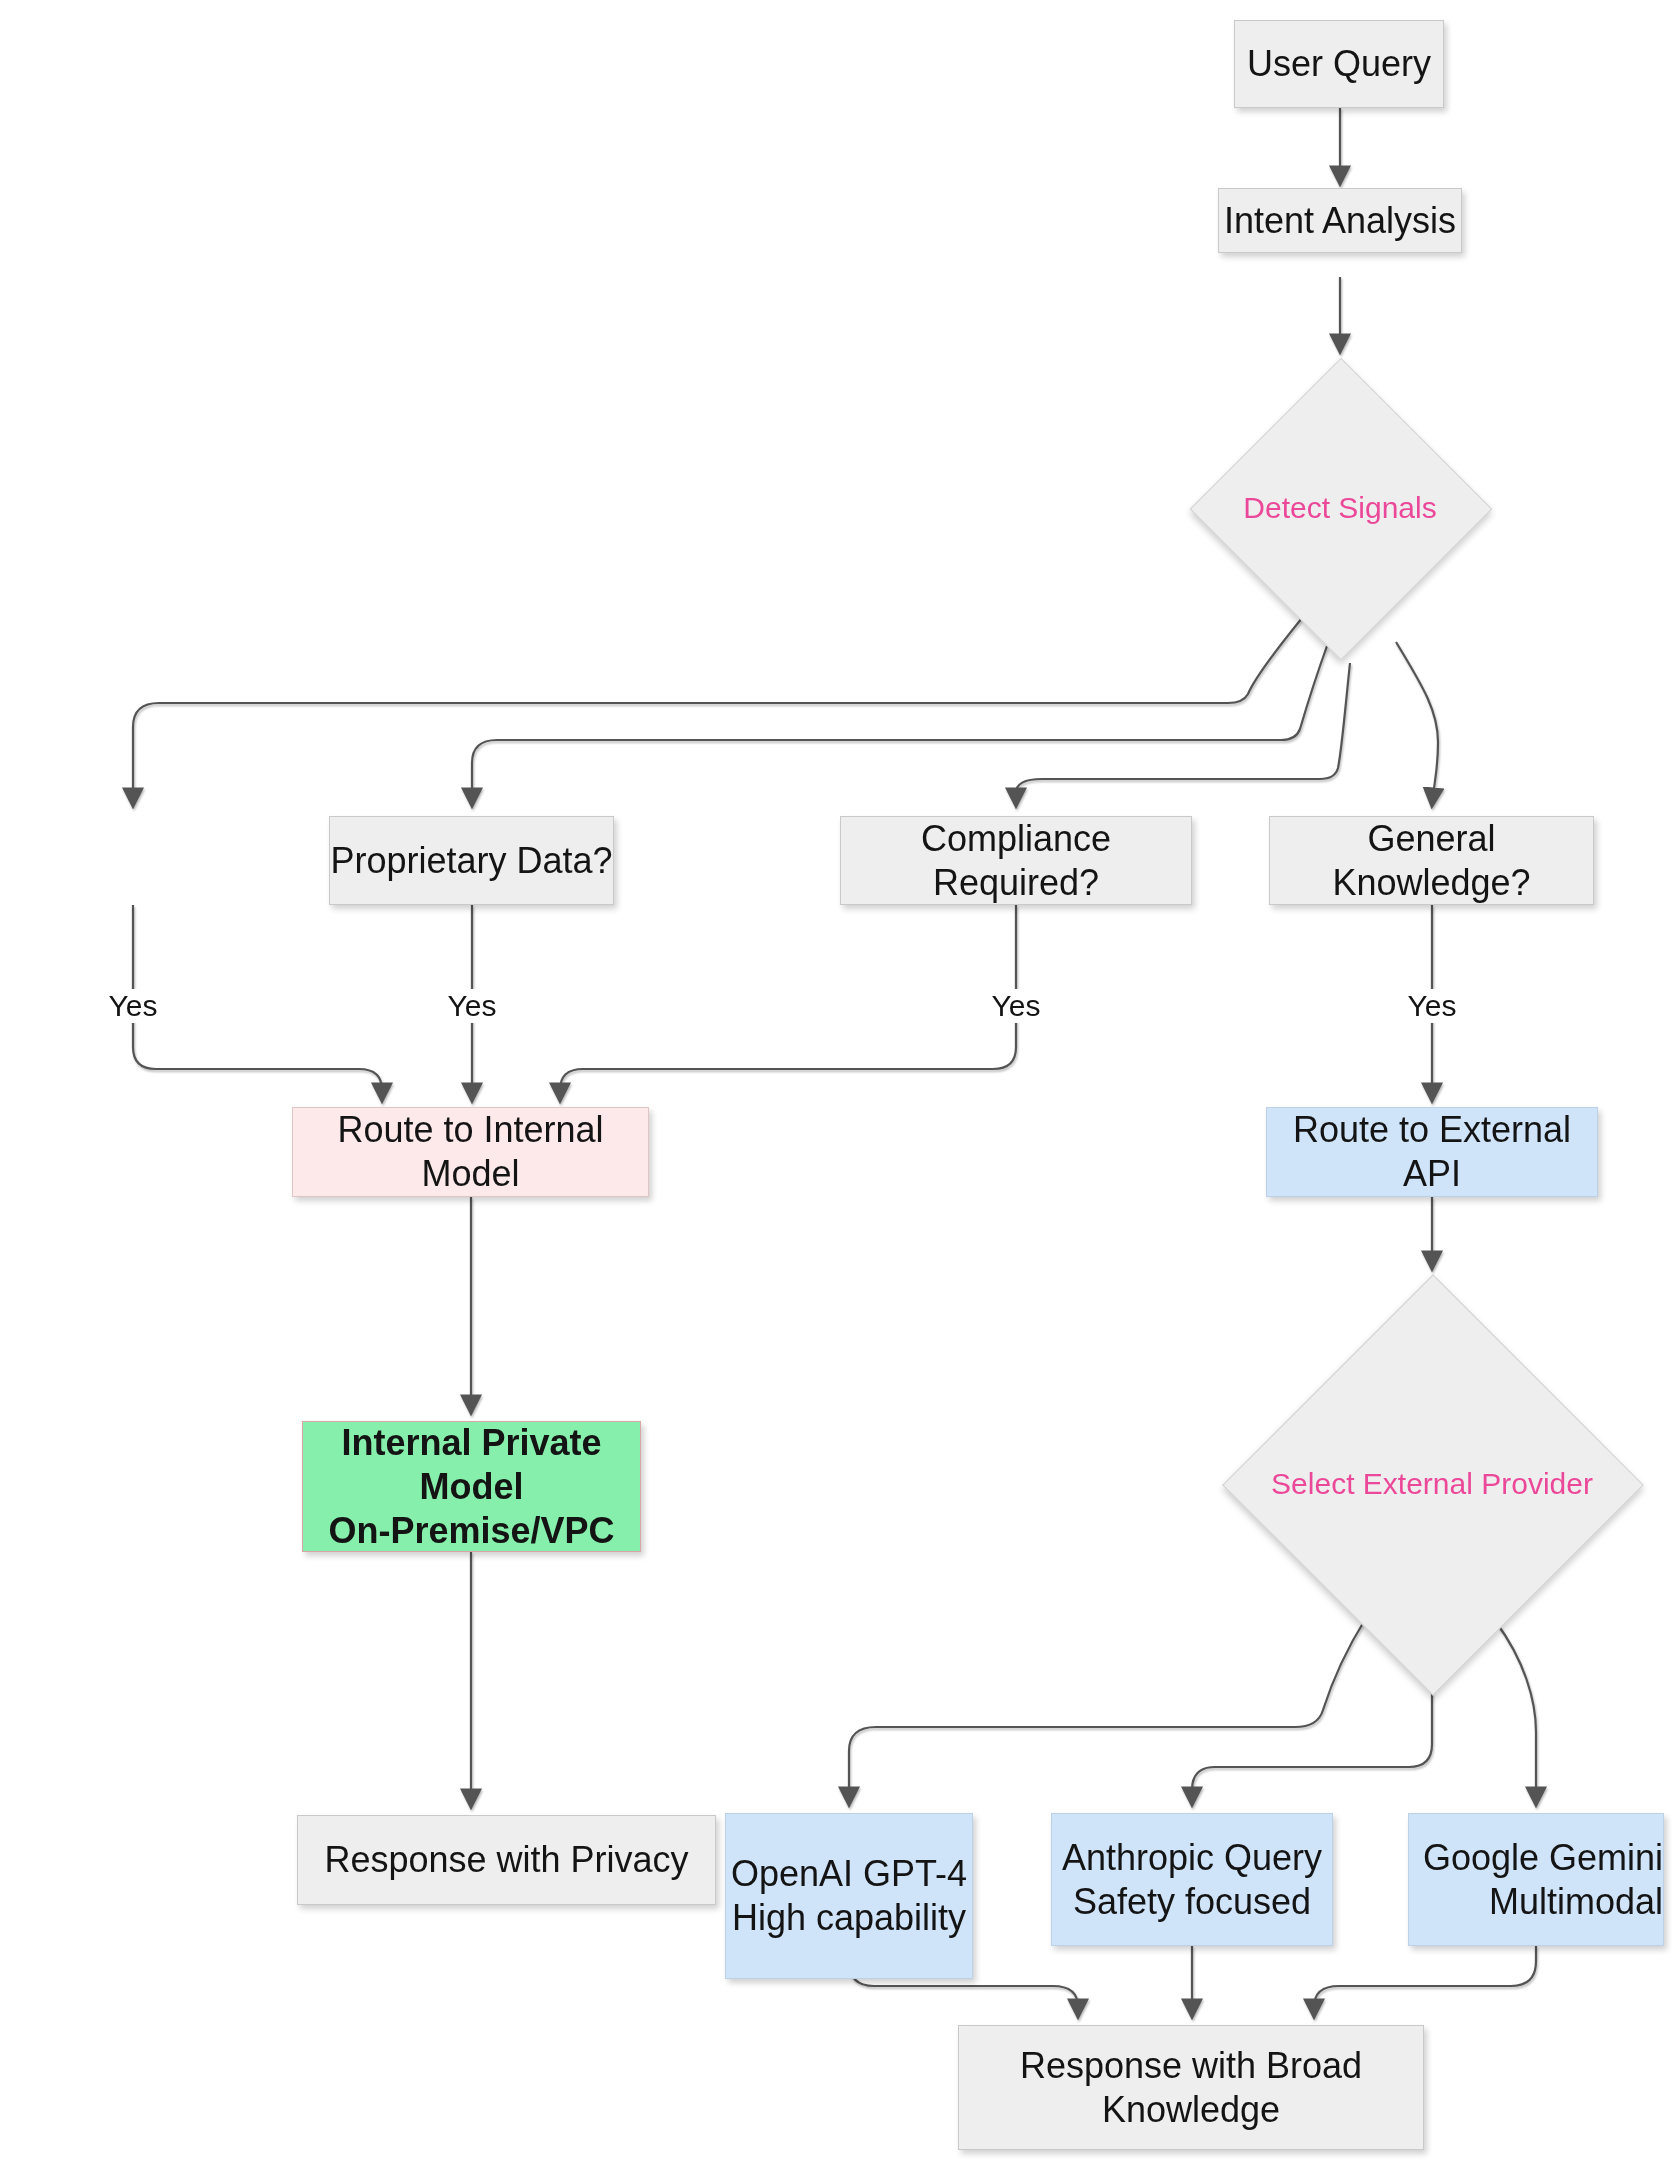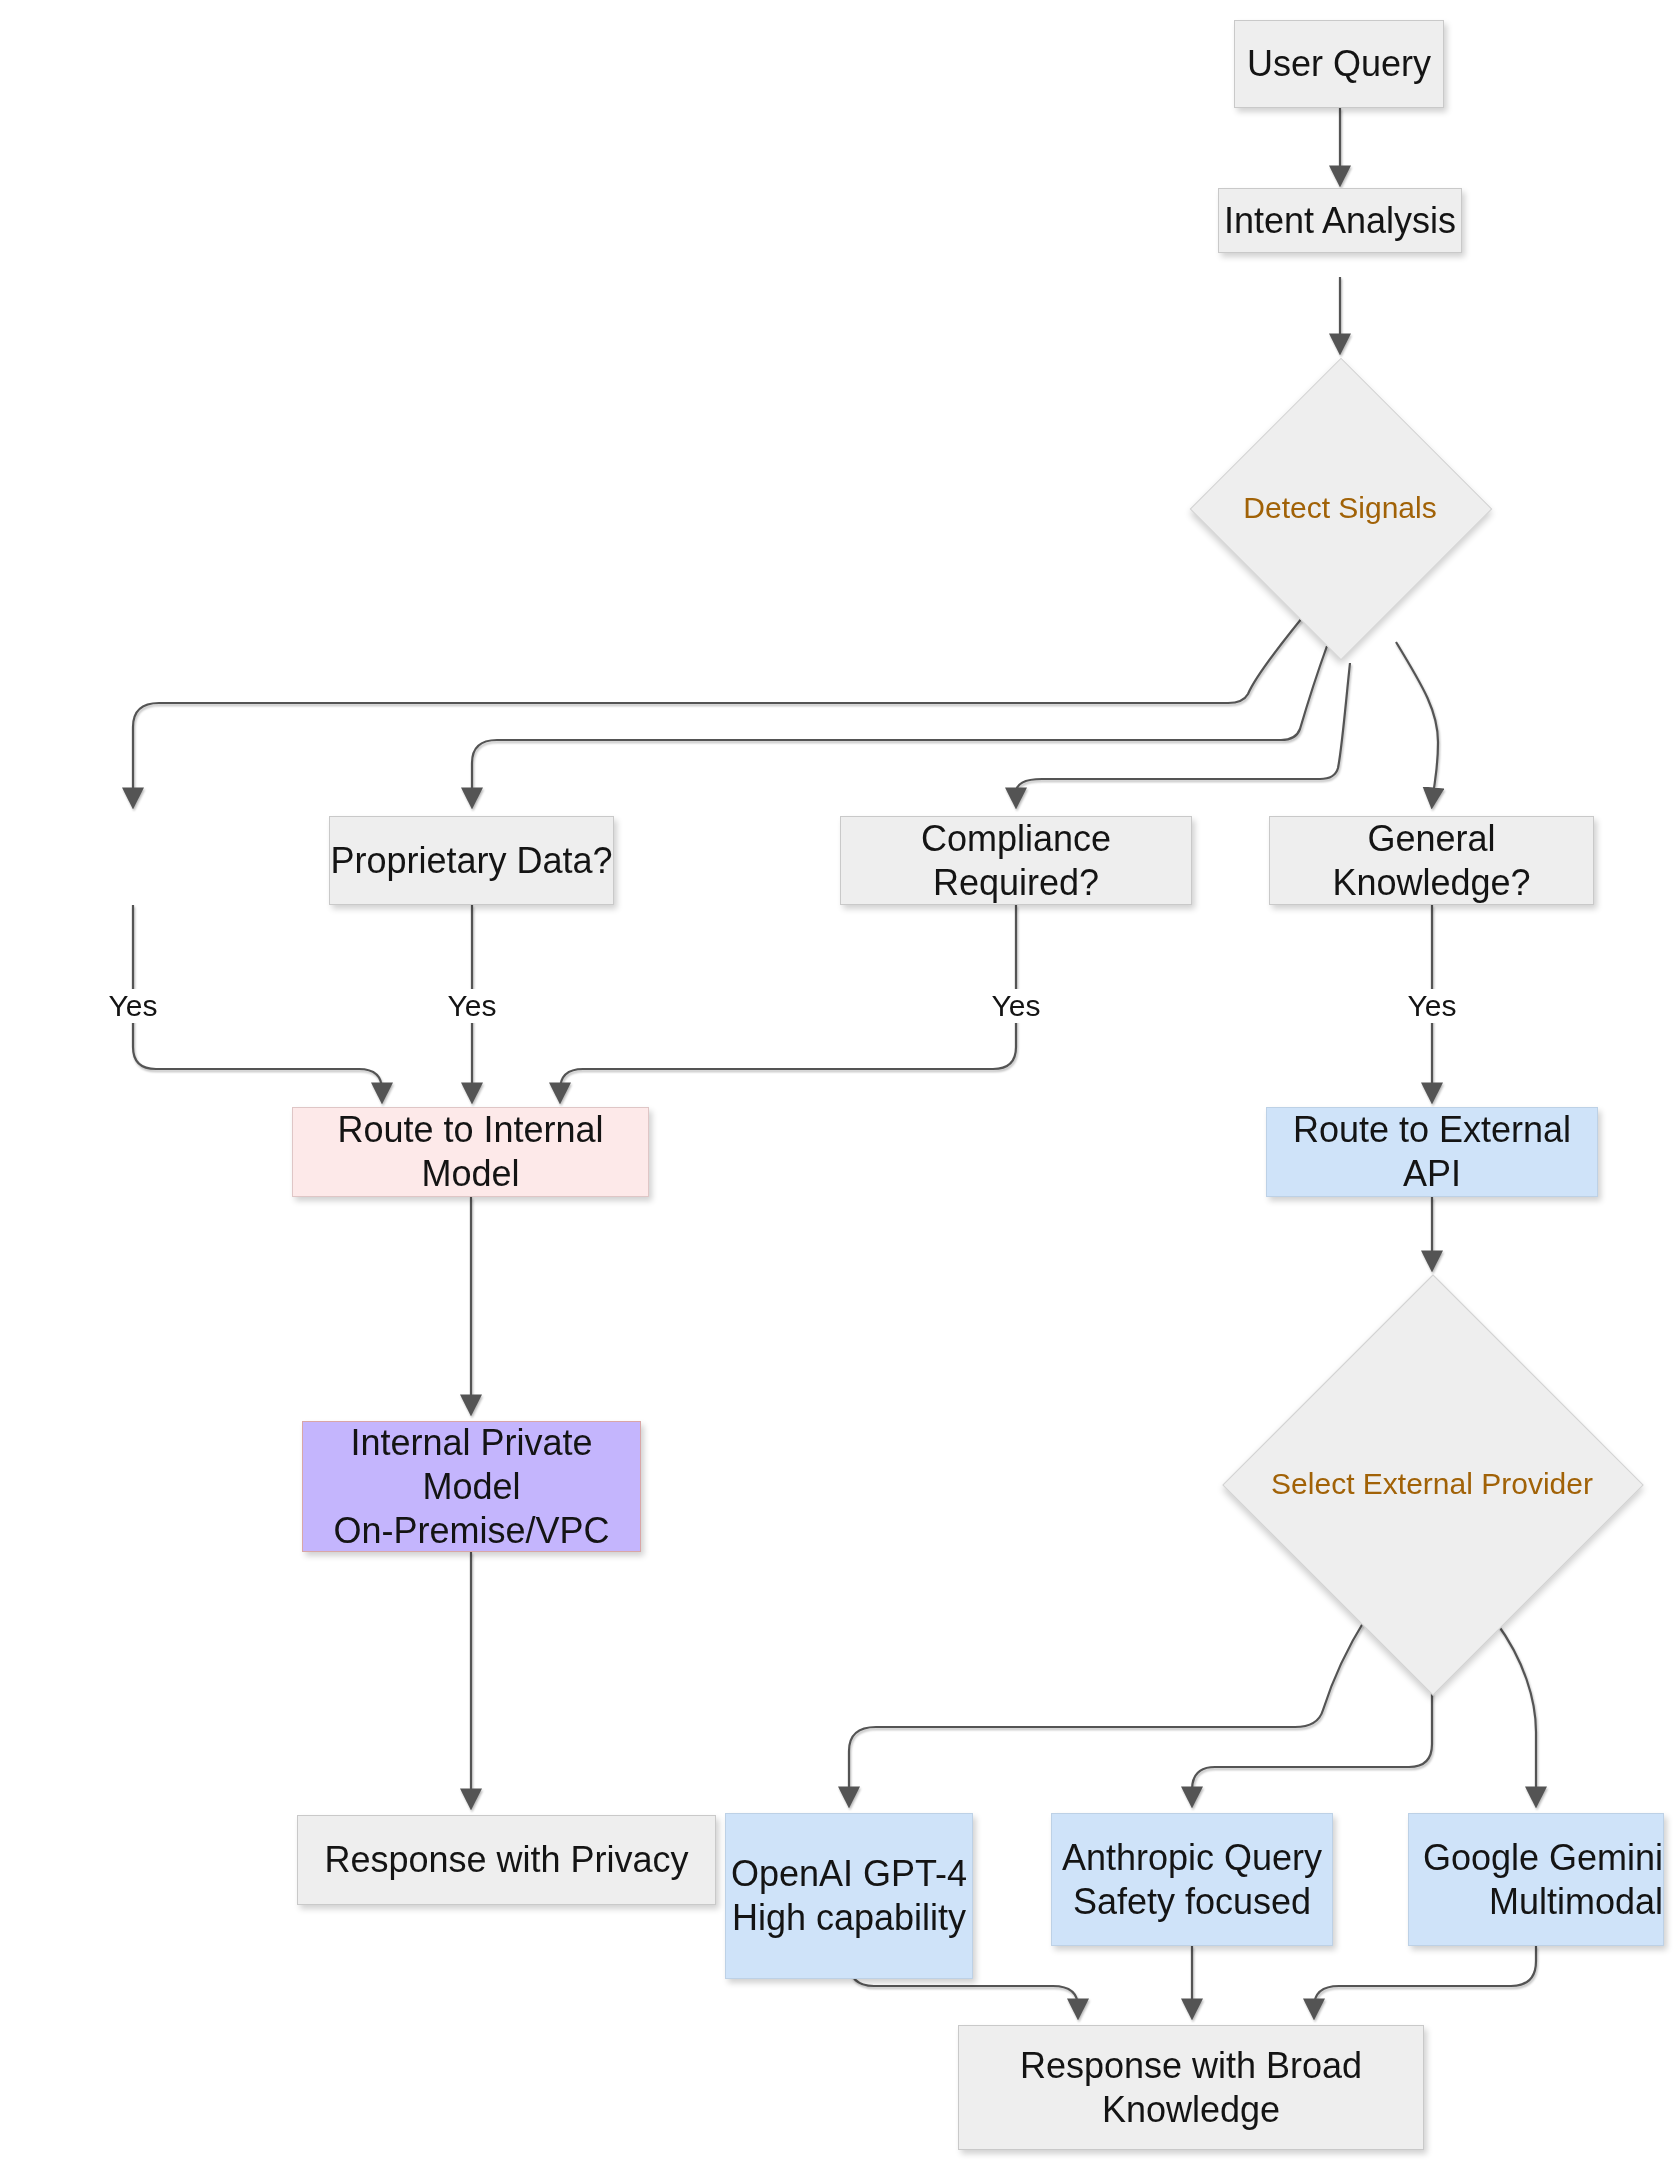--- a/index.html
+++ b/index.html
@@ -12,30 +12,30 @@
     filter: drop-shadow(1px 2px 1px rgba(0,0,0,0.28));
   }
   .node {
     position:absolute; box-sizing:border-box; z-index:2;
     display:flex; flex-direction:column; align-items:center; justify-content:center;
     text-align:center; font-size:36px; line-height:44px; color:#141414;
     background:#eeeeee; border:1px solid #c9c9c9;
     box-shadow: 3px 4px 6px rgba(0,0,0,0.18);
   }
   .node.pink-light { background:#fde9e9; border-color:#dfc6c6; }
-  .node.pink       { background:#c4b5fd; border-color:#d9a6a6; }
+  .node.pink       { background:#86efac; border-color:#d9a6a6;font-weight:bold; }
   .node.blue       { background:#cfe3f9; border-color:#bdd1e6; }
   .diamond {
     position:absolute; z-index:2; transform:rotate(45deg);
     background:#eeeeee; border:1px solid #d2d2d2;
     box-shadow: 3px 3px 7px rgba(0,0,0,0.2);
   }
   .diamond-label {
     position:absolute; z-index:3; display:flex; align-items:center; justify-content:center;
-    text-align:center; font-size:30px; color:#a16207; pointer-events:none;
+    text-align:center; font-size:30px; color:#ec4899; pointer-events:none;
   }
   .edge-label {
     position:absolute; z-index:3; transform:translate(-50%,-50%);
     background:#ffffff; padding:0 6px; font-size:30px; color:#141414;
   }
 </style>
 </head>
 <body>
 
 <div id="canvas">

